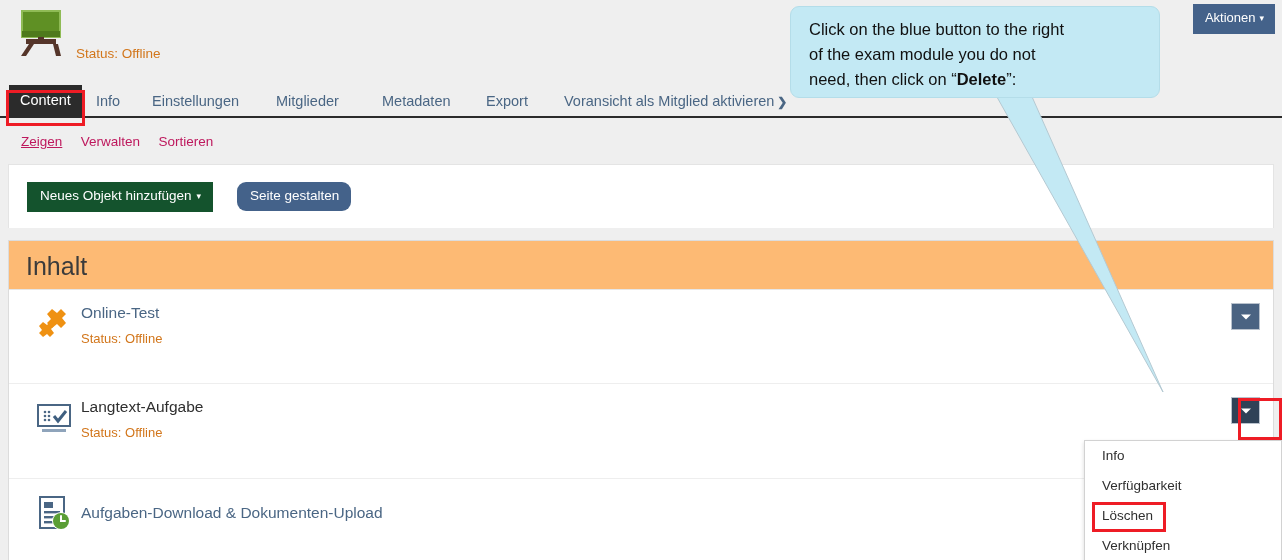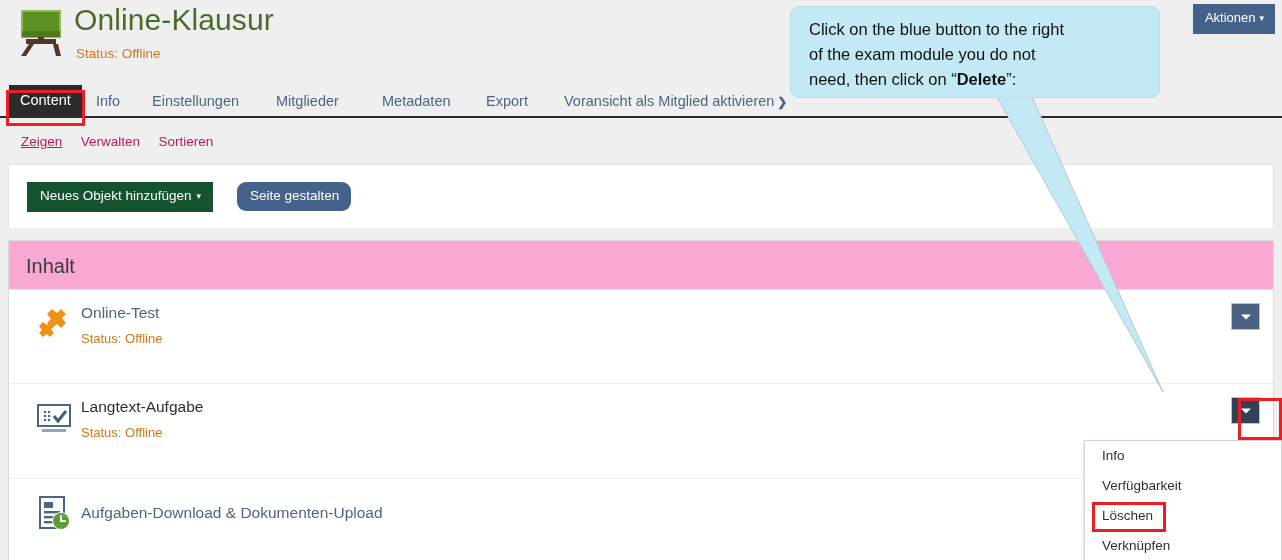--- a/index.html
+++ b/index.html
@@ -71,22 +71,22 @@
   .btn-green { left: 18px; background: #14532d; padding: 6px 12px 7px 13px; }
   .btn-blue  { left: 228px; background: #44628a; padding: 6px 12px 7px 13px; border-radius: 9px; }
   .btn-green .caret { font-size: 9px; margin-left: 5px; position: relative; top: -1px; }
 
   
   .panel {
     position: absolute; left: 8px; top: 240px; width: 1266px; height: 320px;
     background: #ffffff; border: 1px solid #dcdcdc; border-bottom: none;
   }
   .panel-head {
-    height: 49px; background: #f9a8d4; border-bottom: 1px solid #e6e6e6;
-    font-size: 20px; color: #3b3b3b; padding-left: 17px; line-height: 50px;
+    height: 49px; background: #fdba74; border-bottom: 1px solid #e6e6e6;
+    font-size: 25px; color: #3b3b3b; padding-left: 17px; line-height: 50px;
   }
   .row { position: relative; border-bottom: 1px solid #eeeeee; background: #ffffff; }
   .row .icon-wrap {
     position: absolute; left: 25px; top: 14px; width: 40px; height: 40px;
   }
   .row .title {
     position: absolute; left: 72px; top: 13px;
     font-size: 15.5px; line-height: 20px; color: #4a6684; cursor: pointer;
   }
   .row .title.plain { color: #2f2f2f; cursor: default; }
@@ -153,21 +153,20 @@
         <rect x="6" y="5" width="38" height="26" fill="#5f9024"></rect>
         <rect x="6" y="5" width="38" height="26" fill="none" stroke="#8fbb55" stroke-width="2"></rect>
         <rect x="6" y="25" width="38" height="6" fill="#4e7a1c"></rect>
         <rect x="22" y="31" width="6" height="6" fill="#55352a"></rect>
         <rect x="10" y="33" width="30" height="5" fill="#55352a"></rect>
         <polygon points="13,38 18,38 10,50 5,50" fill="#55352a"></polygon>
         <polygon points="37,38 42,38 45,50 40,50" fill="#55352a"></polygon>
       </svg>
     </span>
 
-    <div class="crs-title">Online-Klausur</div>
     <div class="crs-status">Status: Offline</div>
 
     <button class="actions-btn">
       <span>Aktionen</span><span class="caret">▾</span>
     </button>
   </div>
 
   <div class="tabbar">
     <div class="tab active" style="left:9px;">Content</div>
     <div class="tab" style="left:96px;">Info</div>

